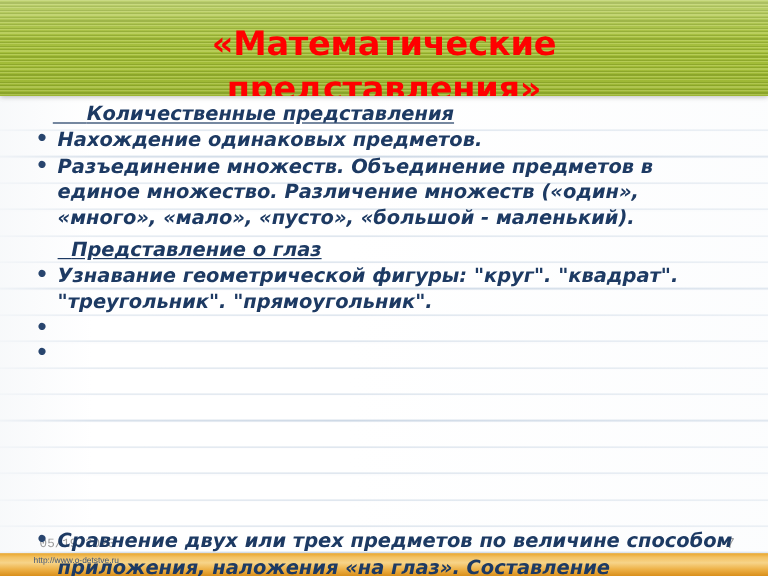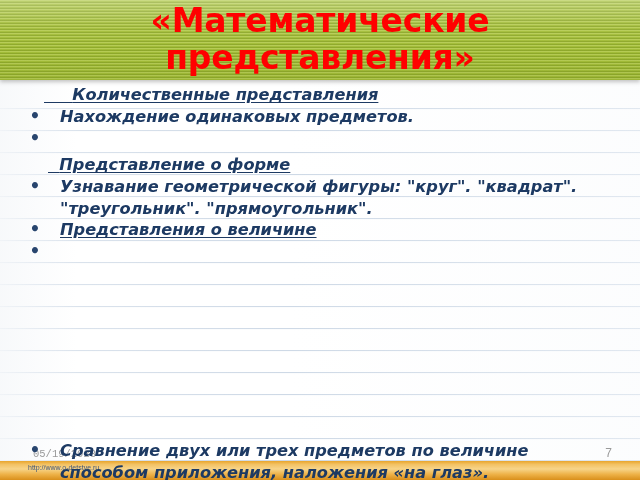--- a/index.html
+++ b/index.html
@@ -78,27 +78,27 @@
     background: linear-gradient(to bottom,
       rgba(255,255,255,0.28) 0%,
       rgba(255,255,255,0.05) 35%,
       rgba(255,255,255,0.0) 60%,
       rgba(90,110,20,0.10) 100%);
     pointer-events: none;
   }
   .title-text {
     position: relative;
     z-index: 2;
-    margin: 0;
+    margin: 16px;
     padding: 2px 30px 0 30px;
     text-align: center;
     color: #FF0000;
     font-family: "DejaVu Sans", sans-serif;
     font-weight: bold;
-    font-size: 33px;
+    font-size: 28px;
     line-height: 37px;
     letter-spacing: -0.2px;
   }
 
   
   .content {
     position: absolute;
     left: 0;
     top: 84px;
     width: 640px;
@@ -137,21 +137,20 @@
     text-align: center;
     font-style: normal;
     font-weight: bold;
     font-size: 17px;
     line-height: 21.6px;
     color: #28456e;
   }
   .bullet-text {
     flex: 1 1 auto;
     padding-left: 4px;
-    margin-left: 12px;
   }
   .bullet-text .u {
     text-decoration: underline;
     text-underline-offset: 2px;
   }
 
   .spacer-sm { height: 5px; }
 
   
   .footer-date {
@@ -240,34 +239,34 @@
 
     <p class="section-head"><span class="u"><span>     </span><span>Количественные представления</span></span></p>
 
     <div class="bullet-row">
       <span class="bullet-dot">•</span>
       <span class="bullet-text">Нахождение одинаковых предметов.</span>
     </div>
 
     <div class="bullet-row">
       <span class="bullet-dot">•</span>
+      <span class="bullet-text">Разъединение множеств. Объединение предметов в единое множество. Различение множеств («один», «много», «мало», «пусто», «большой - маленький).</span>
     </div>
 
     <div class="spacer-sm"></div>
 
-    <p class="section-head indent2"><span class="u"><span>  </span><span>Представление о форме</span></span></p>
+    <p class="section-head indent2"><span class="u"><span>  </span><span>Представление о глаз</span></span></p>
 
     <div class="bullet-row">
       <span class="bullet-dot">•</span>
       <span class="bullet-text">Узнавание геометрической фигуры: "круг". "квадрат". "треугольник". "прямоугольник".</span>
     </div>
 
     <div class="bullet-row">
       <span class="bullet-dot">•</span>
-      <span class="bullet-text"><span class="u">Представления о величине</span></span>
     </div>
 
     <div class="bullet-row">
       <span class="bullet-dot">•</span>
     </div>
 
   </div>
 
   <div class="footer-date">05/19/2023</div>
   <div class="footer-page">7</div>

